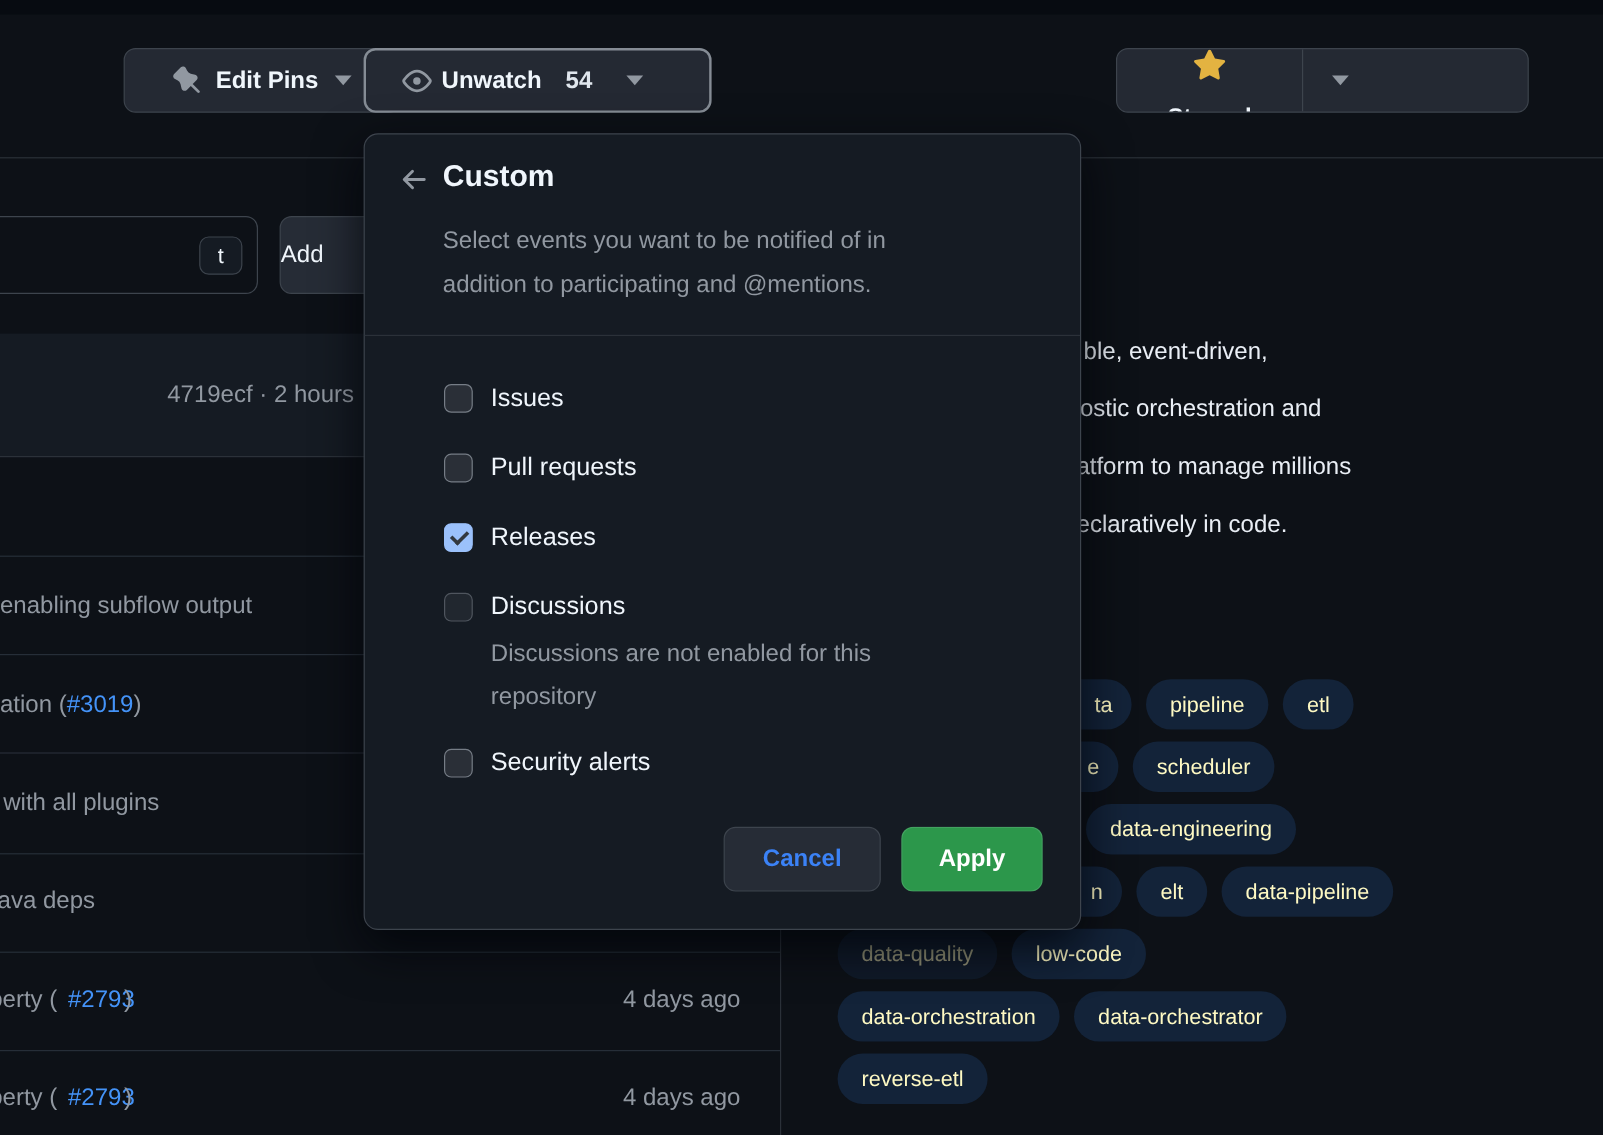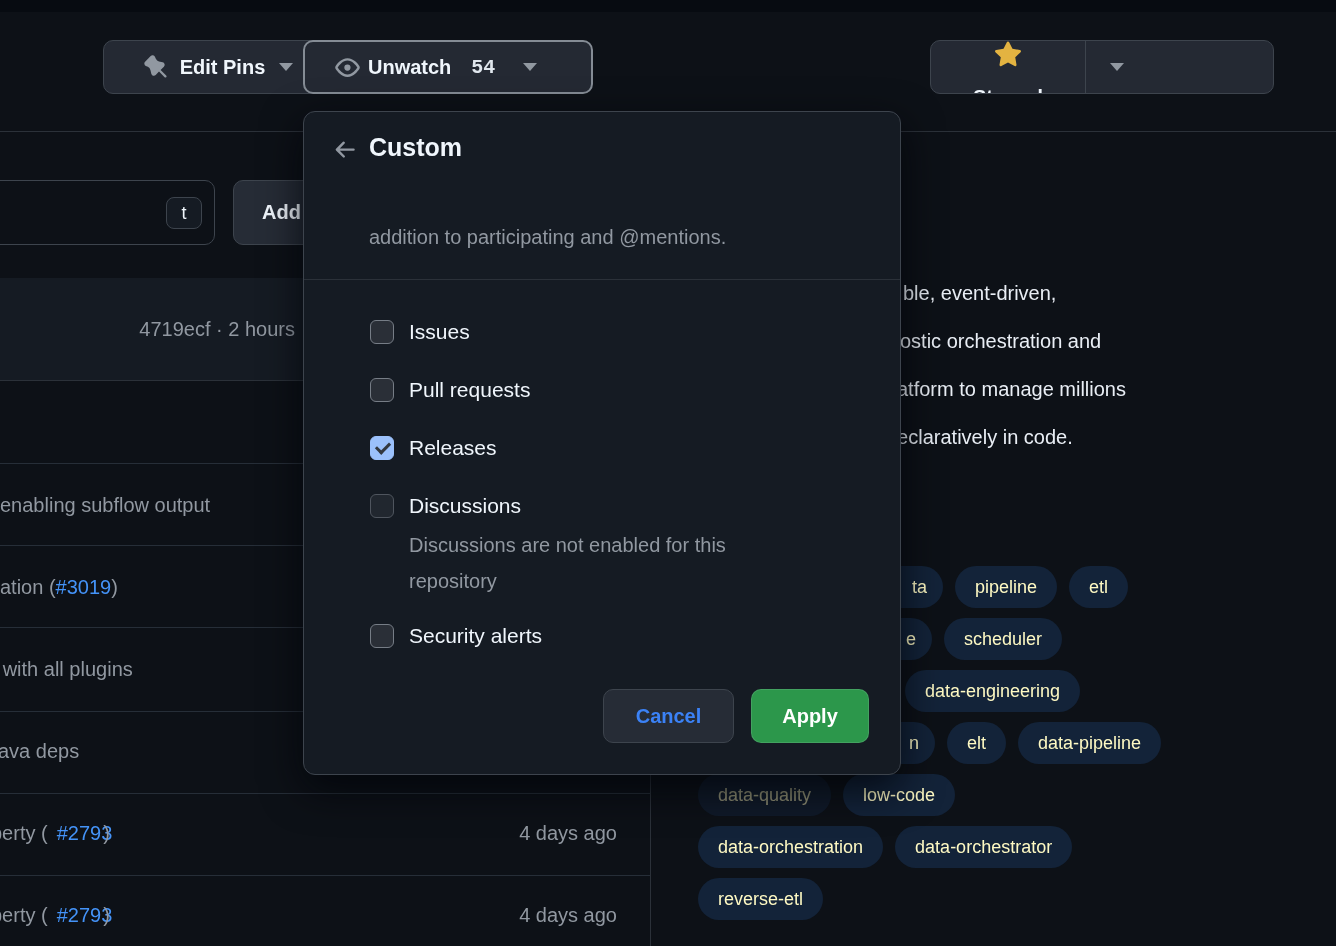--- a/index.html
+++ b/index.html
@@ -26,21 +26,21 @@
   .pill-count { background:#343a43; color:#e0e6ed; border-radius:20px; height:34px; line-height:34px;
          padding:0 13px; font-size:19px; font-weight:700; }
 
   .hdr-divider { left:0; top:131px; width:1336px; height:1px; background:#2b3139; }
 
   
   .search-box { left:-30px; top:180px; width:245px; height:65px; border:1px solid #3d444d; border-radius:10px; background:#0d1117; cursor:text; }
   .kbd { position:absolute; right:12px; top:16px; width:36px; height:32px; border:1px solid #3d444d; border-radius:8px;
          color:#f0f6fc; font-size:18px; text-align:center; line-height:30px; background:#151b23; }
   .add-btn { left:233px; top:180px; width:110px; height:65px; background:#262c36; border:1px solid #3d444d; border-radius:10px;
-         color:#f0f6fc; font-size:20px; font-weight:700; display:flex; align-items:center; padding-left:28px; cursor:pointer; }
+         color:#f0f6fc; font-size:20px; font-weight:400; display:flex; align-items:center; cursor:pointer; }
 
   
   .commit-bar { left:0; top:278px; width:650px; height:103px; background:#151b23; border-bottom:1px solid #2b3139; }
   .commit-info { position:absolute; left:0; top:40px; width:295px; text-align:right; color:#9198a1; font-size:20px; cursor:pointer; }
   .table-right-border { left:650px; top:278px; width:1px; height:668px; background:#2b3139; }
   .row-border { left:0; width:650px; height:1px; background:#262e38; }
   .row-msg { left:0; width:650px; height:24px; color:#9198a1; font-size:20px; white-space:nowrap; overflow:hidden; }
   .row-msg a { color:#4493f8; text-decoration:none; cursor:pointer; }
   .row-msg span { position:relative; }
   .row-age { width:217px; left:400px; text-align:right; color:#9198a1; font-size:20px; }
@@ -90,21 +90,21 @@
     <span class="caret" style="margin-left:2px;"></span>
   </div>
 
   <div class="abs btn" style="left:303px; width:290px; border:2px solid #858c95; justify-content:flex-start; padding-left:30px;">
     <span class="ic">
       <svg width="25" height="25" viewBox="0 0 16 16">
           <path d="M8 2c1.981 0 3.671.992 4.933 2.078 1.27 1.091 2.187 2.345 2.637 3.023a1.62 1.62 0 0 1 0 1.798c-.45.678-1.367 1.932-2.637 3.023C11.67 13.008 9.981 14 8 14c-1.981 0-3.671-.992-4.933-2.078C1.797 10.83.88 9.576.43 8.898a1.62 1.62 0 0 1 0-1.798c.45-.677 1.367-1.931 2.637-3.022C4.33 2.992 6.019 2 8 2ZM1.679 7.932a.12.12 0 0 0 0 .136c.411.622 1.241 1.75 2.366 2.717C5.176 11.758 6.527 12.5 8 12.5c1.473 0 2.825-.742 3.955-1.715 1.124-.967 1.954-2.096 2.366-2.717a.12.12 0 0 0 0-.136c-.412-.621-1.242-1.75-2.366-2.717C10.824 4.242 9.473 3.5 8 3.5c-1.473 0-2.825.742-3.955 1.715-1.124.967-1.954 2.096-2.366 2.717ZM8 10a2 2 0 1 1-.001-3.999A2 2 0 0 1 8 10Z"></path>
         </svg>
     </span>
     <span style="margin-left:8px;">Unwatch</span>
-    <span style="margin-left:20px; color:#e0e6ed;font-family:Liberation Mono, monospace;">54</span>
+    <span style="margin-left:20px; color:#e0e6ed;">54</span>
     <span class="caret" style="margin-left:28px;"></span>
   </div>
 
 
   <div class="abs btn-group" style="left:930px; width:344px;">
     <div class="seg-main" style="padding:0 42px;flex-direction:column;">
       <span class="ic">
         <svg width="28" height="28" viewBox="0 0 16 16" fill="#e3b341">
             <path d="M8 .25a.75.75 0 0 1 .673.418l1.882 3.815 4.21.612a.75.75 0 0 1 .416 1.279l-3.046 2.97.719 4.192a.751.751 0 0 1-1.088.791L8 12.347l-3.766 1.98a.75.75 0 0 1-1.088-.79l.72-4.194L.818 6.374a.75.75 0 0 1 .416-1.28l4.21-.611L7.327.668A.75.75 0 0 1 8 .25Z"></path>
           </svg>
@@ -195,20 +195,21 @@
 
   <div class="abs popover">
     <button class="pop-back" style="top:25px;">
       <span>
         <svg width="26" height="26" viewBox="0 0 16 16">
             <path d="M7.78 12.53a.75.75 0 0 1-1.06 0L2.47 8.28a.75.75 0 0 1 0-1.06l4.25-4.25a.751.751 0 0 1 1.06 1.06L4.81 7h8.44a.75.75 0 0 1 0 1.5H4.81l2.97 2.97a.75.75 0 0 1 0 1.06Z"></path>
           </svg>
       </span>
     </button>
     <div class="pop-title" style="top:21px;">Custom</div>
+    <div class="pop-sub" style="top:78px;">Select events you want to be notified of in</div>
     <div class="pop-sub" style="top:114px;">addition to participating and @mentions.</div>
     <div class="pop-divider"></div>
 
     <div class="opt-box" style="top:208px;"></div>
     <div class="opt-label" style="top:208px;">Issues</div>
 
     <div class="opt-box" style="top:266px;"></div>
     <div class="opt-label" style="top:266px;">Pull requests</div>
 
     <div class="opt-box checked" style="top:324px;"></div>

